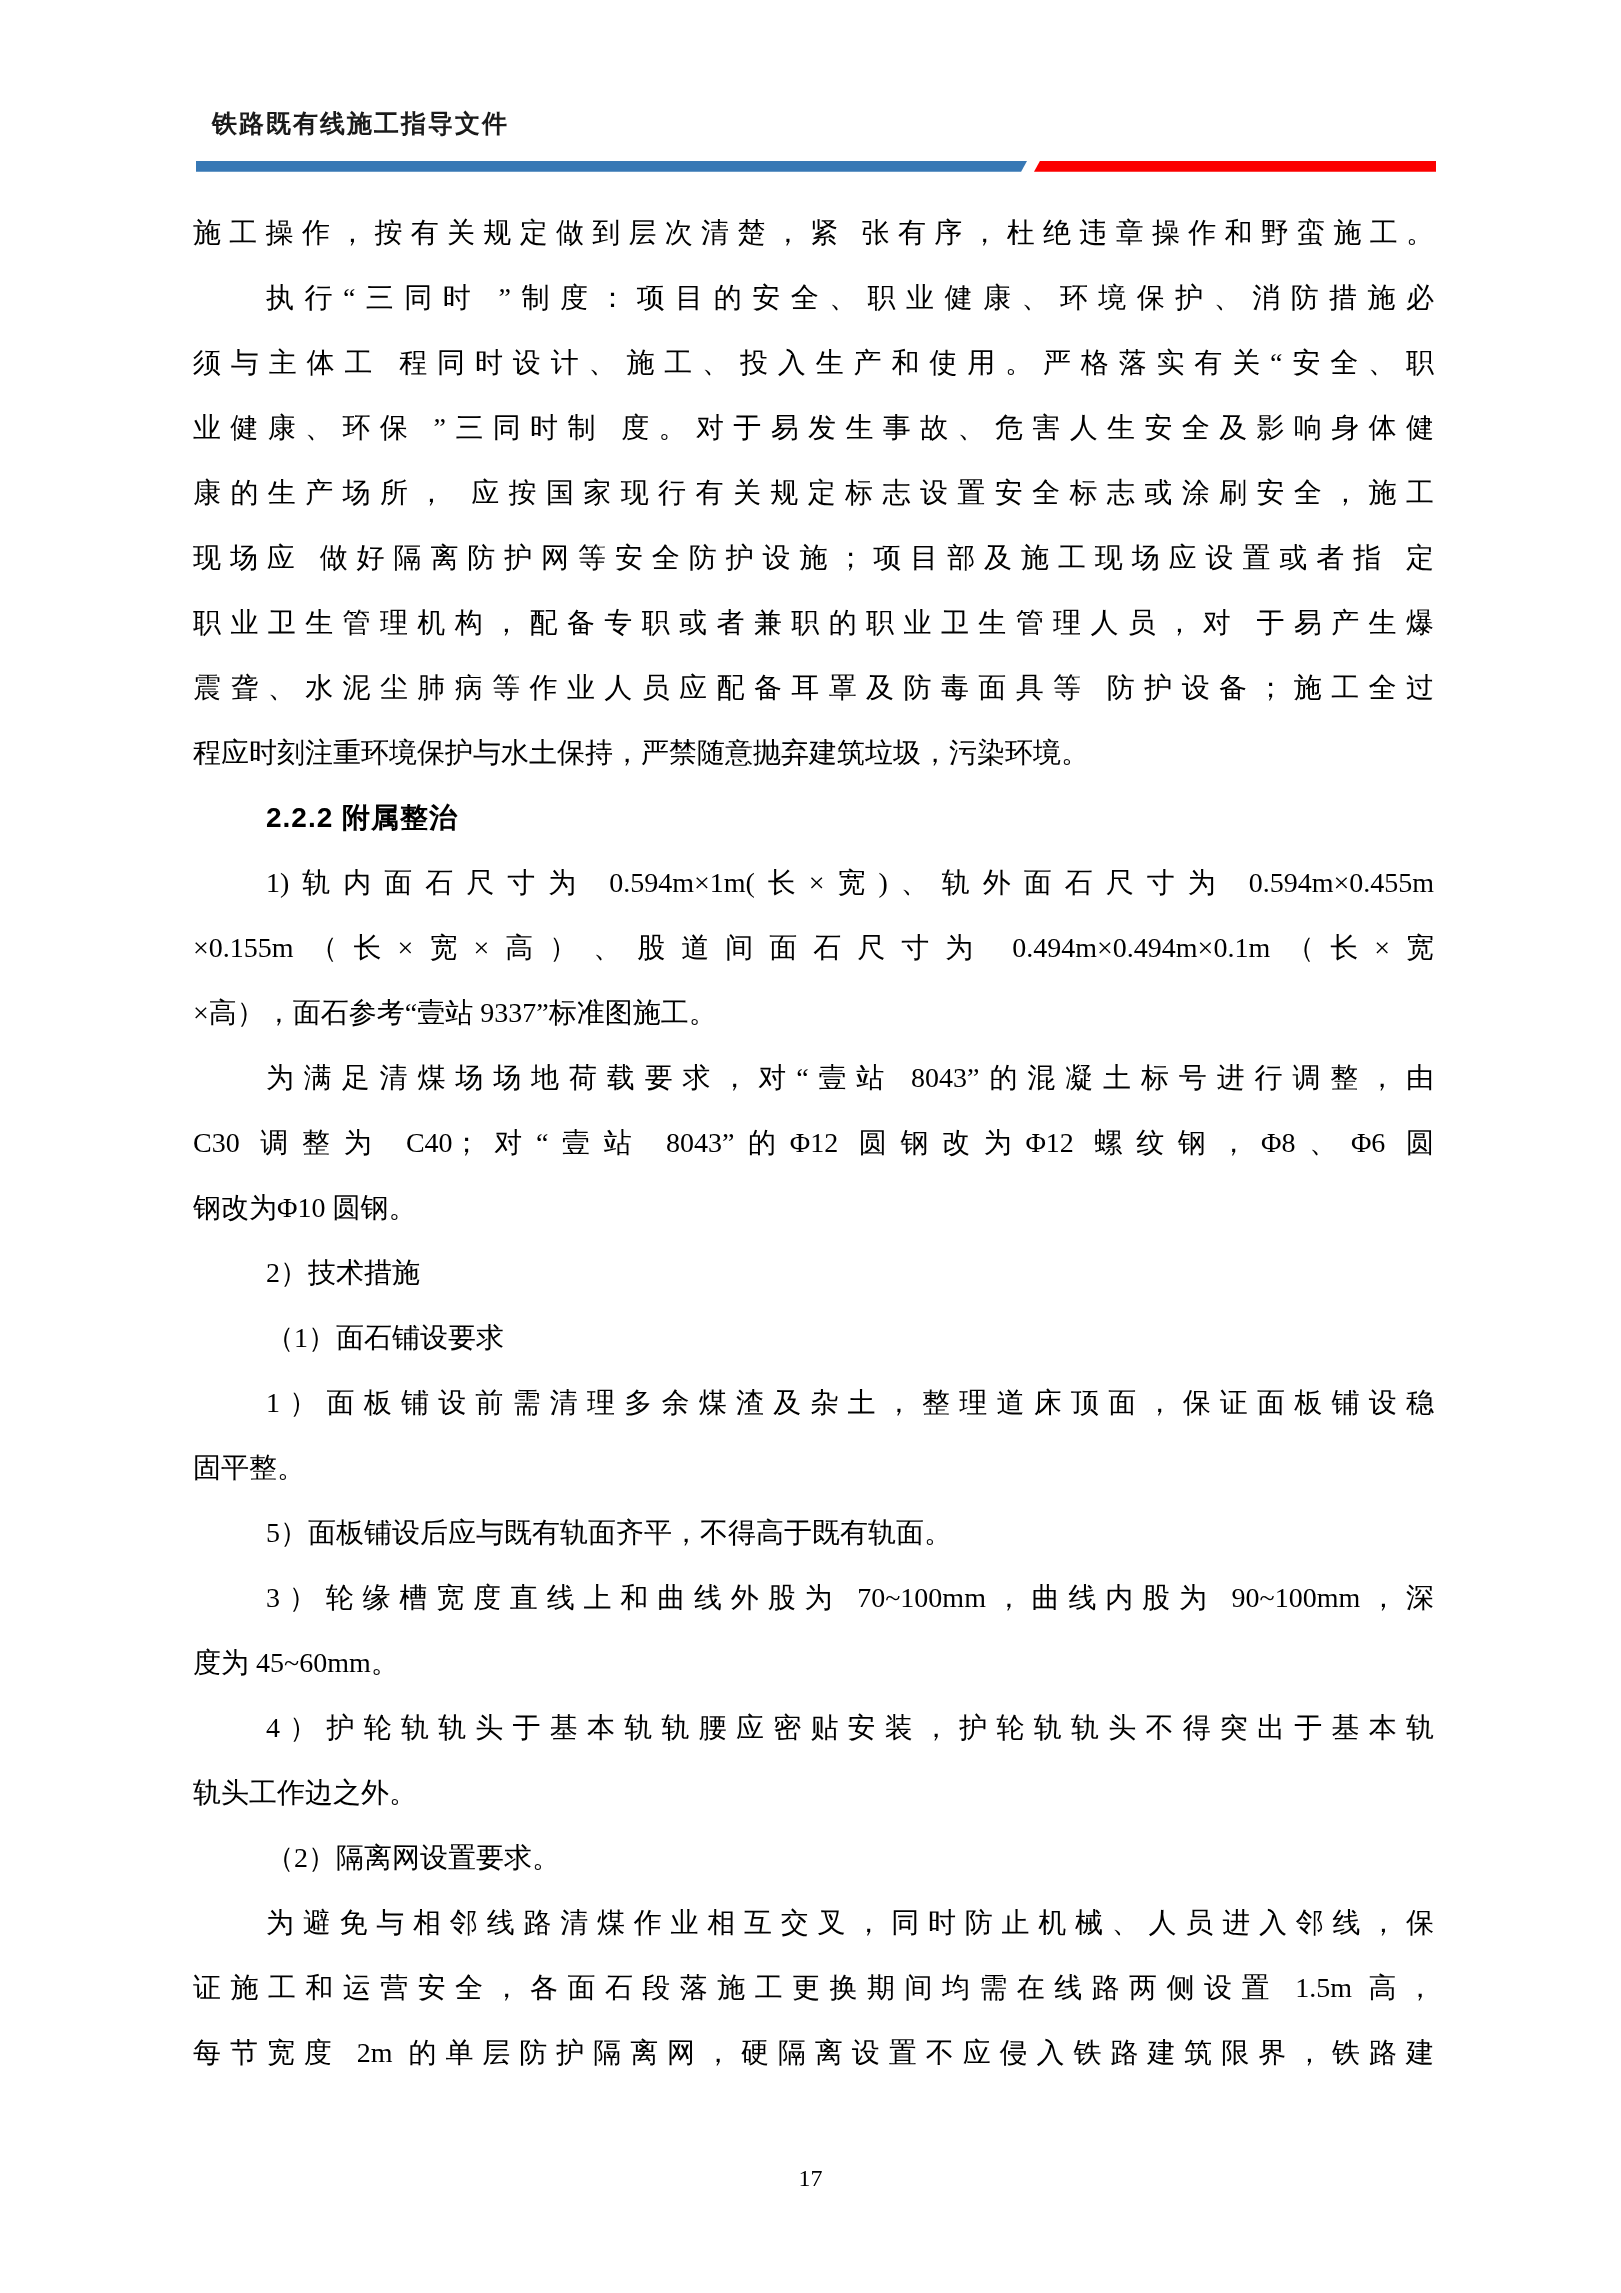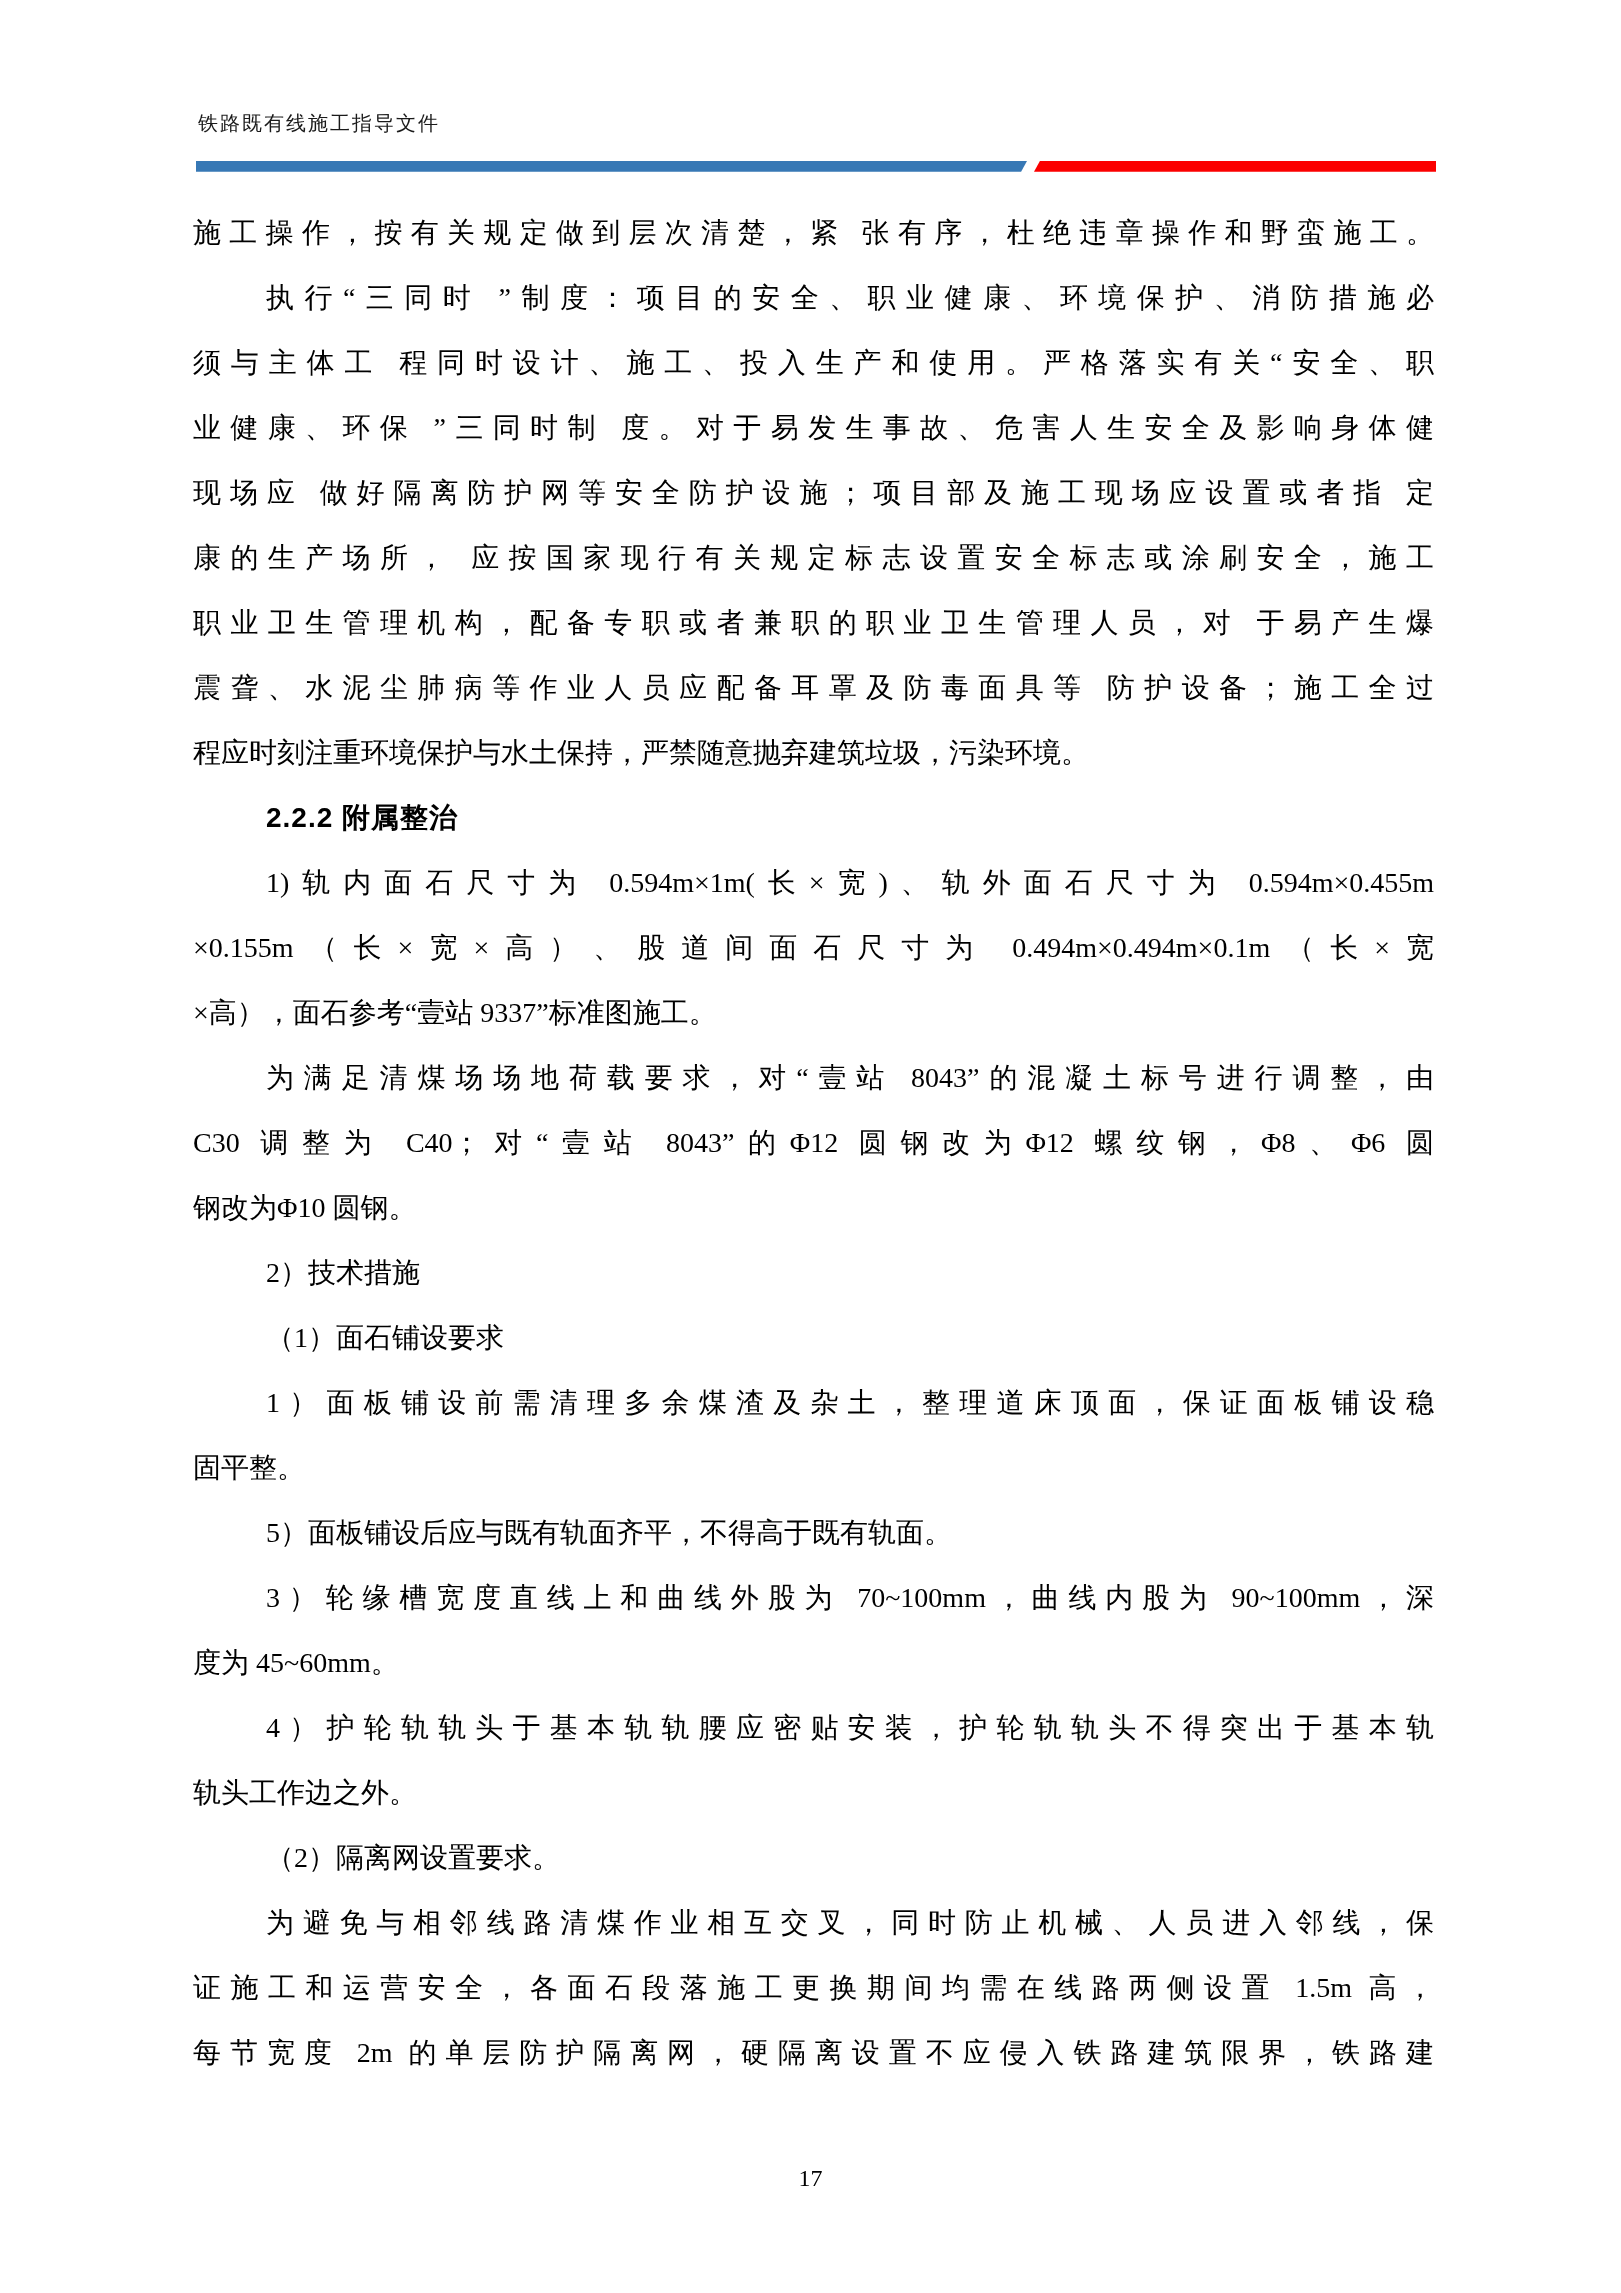--- a/index.html
+++ b/index.html
@@ -11,27 +11,28 @@
     font-family: "Liberation Serif", "DejaVu Serif", serif;
     color: #000000;
   }
   .page {
     position: absolute;
     inset: 0;
     overflow: hidden;
   }
   .header-title {
     position: absolute;
-    left: 198px;
+    left: 212px;
     top: 108px;
-    font-size: 20px;
+    font-size: 25px;
     line-height: 31px;
     letter-spacing: 2px;
     color: #1a1a1a;
     white-space: nowrap;
+    font-weight: bold;
   }
   .header-bar-blue {
     position: absolute;
     left: 196px;
     top: 161px;
     width: 831px;
     height: 10.8px;
     clip-path: polygon(0 0, 100% 0, calc(100% - 5.9px) 100%, 0 100%);
   }
   .header-bar-red {
@@ -86,22 +87,22 @@
   <div class="header-title">铁路既有线施工指导文件</div>
 
   <div class="header-bar-blue" style="background: rgb(55, 120, 181);"></div>
   <div class="header-bar-red" style="background: rgb(251, 0, 0);"></div>
 
   <div class="body-text" id="body-text">
       <div class="text-line fill">施工操作，按有关规定做到层次清楚，紧 张有序，杜绝违章操作和野蛮施工。</div>
       <div class="text-line indent fill">执行“三同时 ”制度：项目的安全、职业健康、环境保护、消防措施必</div>
       <div class="text-line fill">须与主体工 程同时设计、施工、投入生产和使用。严格落实有关“安全、职</div>
       <div class="text-line fill">业健康、环保 ”三同时制 度。对于易发生事故、危害人生安全及影响身体健</div>
+      <div class="text-line fill">康的生产场所， 应按国家现行有关规定标志设置安全标志或涂刷安全，施工</div>
       <div class="text-line fill">现场应 做好隔离防护网等安全防护设施；项目部及施工现场应设置或者指 定</div>
-      <div class="text-line fill">康的生产场所， 应按国家现行有关规定标志设置安全标志或涂刷安全，施工</div>
       <div class="text-line fill">职业卫生管理机构，配备专职或者兼职的职业卫生管理人员，对 于易产生爆</div>
       <div class="text-line fill">震聋、水泥尘肺病等作业人员应配备耳罩及防毒面具等 防护设备；施工全过</div>
       <div class="text-line">程应时刻注重环境保护与水土保持，严禁随意抛弃建筑垃圾，污染环境。</div>
       <div class="text-line indent bold">2.2.2 附属整治</div>
       <div class="text-line indent fill">1)轨内面石尺寸为 0.594m×1m(长×宽)、轨外面石尺寸为 0.594m×0.455m</div>
       <div class="text-line fill">×0.155m（长×宽×高）、股道间面石尺寸为 0.494m×0.494m×0.1m（长×宽</div>
       <div class="text-line">×高），面石参考“壹站 9337”标准图施工。</div>
       <div class="text-line indent fill">为满足清煤场场地荷载要求，对“壹站 8043”的混凝土标号进行调整，由</div>
       <div class="text-line fill">C30 调整为 C40；对“壹站 8043”的Φ12 圆钢改为Φ12 螺纹钢，Φ8、Φ6 圆</div>
       <div class="text-line">钢改为Φ10 圆钢。</div>

